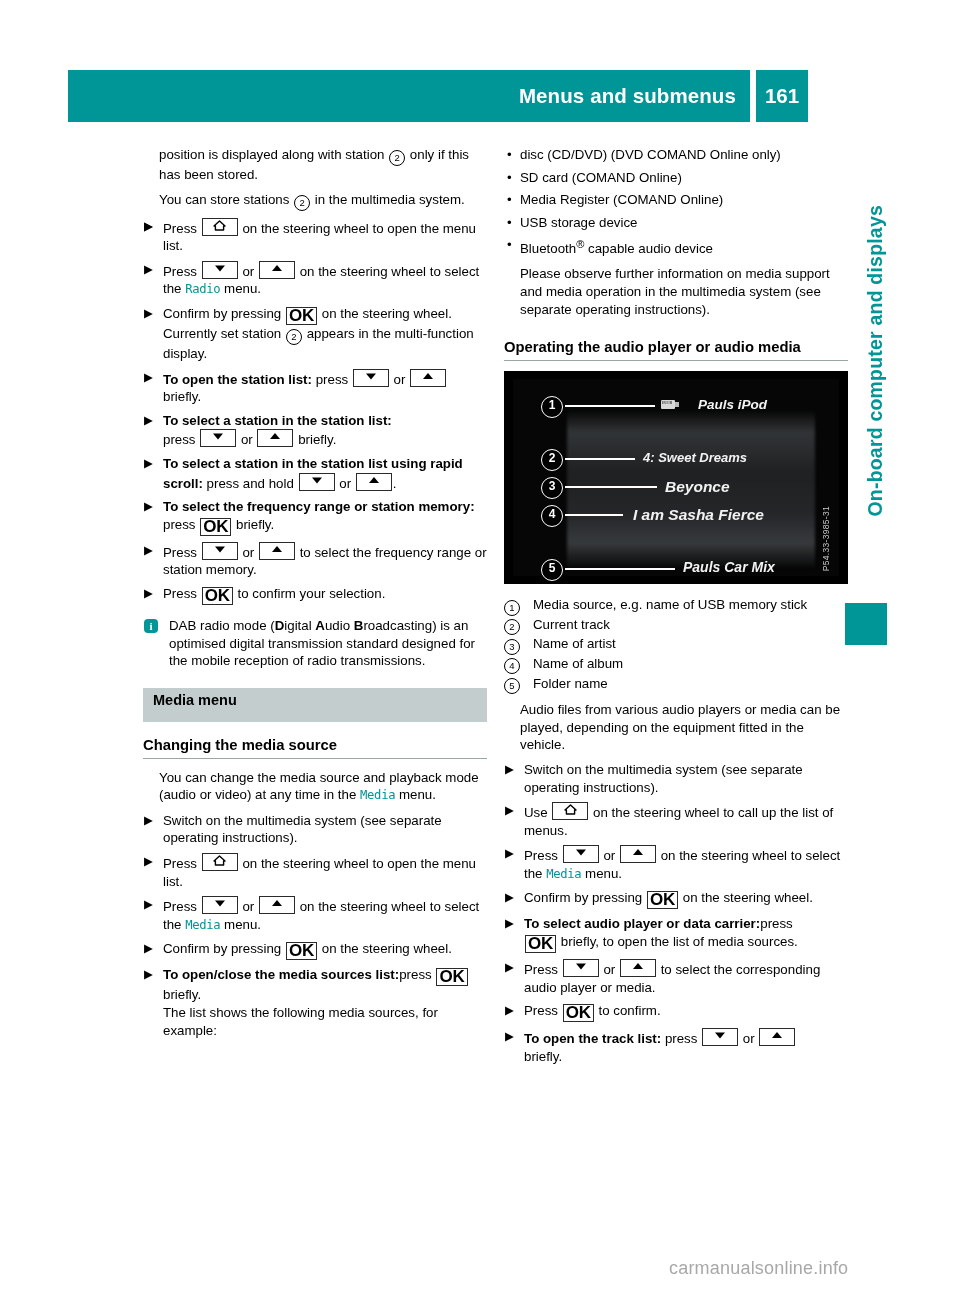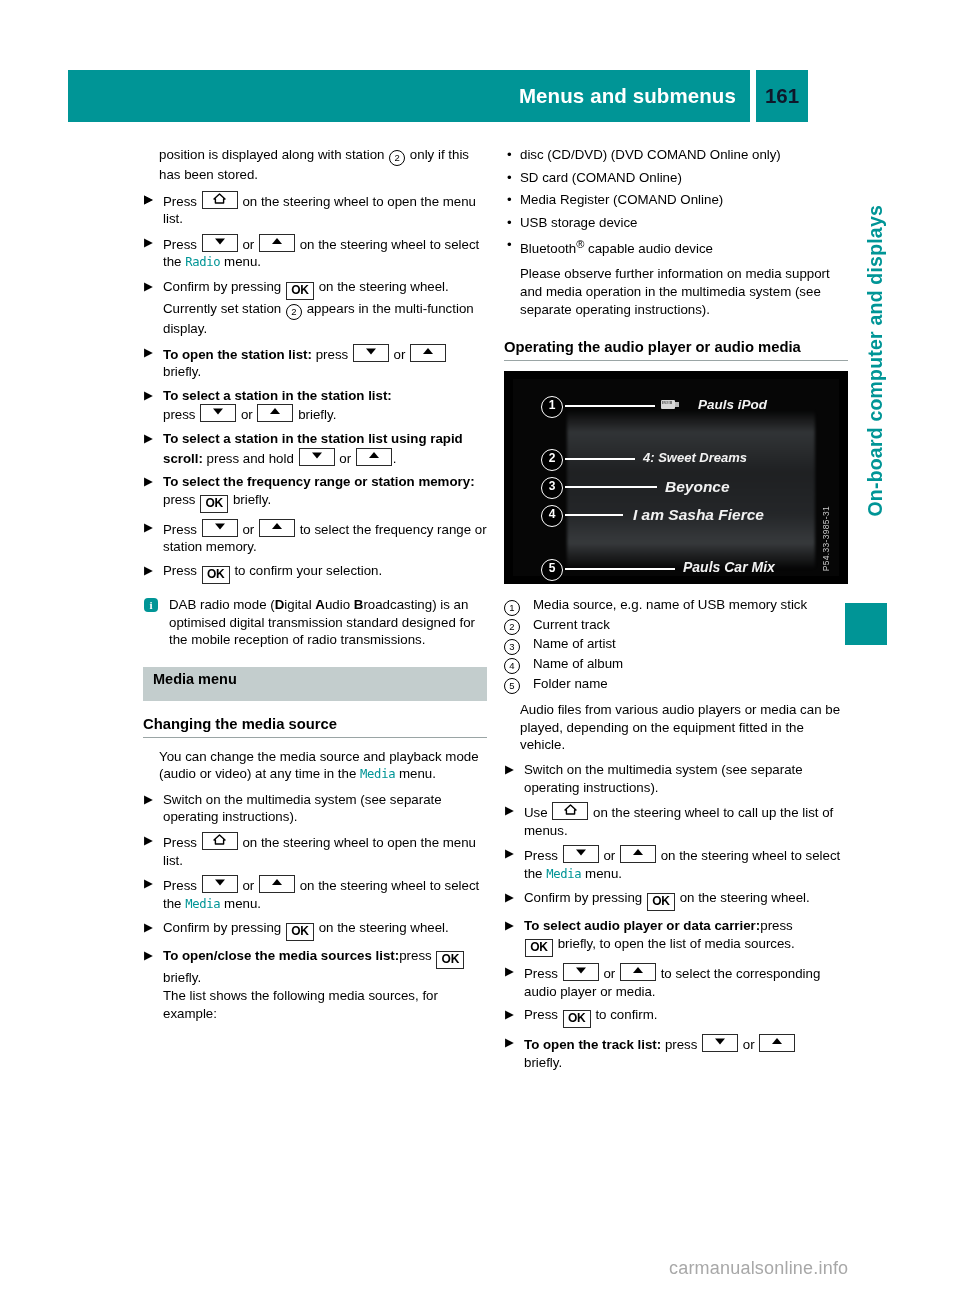--- a/index.html
+++ b/index.html
@@ -40,21 +40,21 @@
     letter-spacing: 0.1px;
   }
   .header-sep {
     width: 6px;
     background: #ffffff;
     flex: 0 0 auto;
   }
   .header-page {
     flex: 0 0 52px;
     background: #009596;
-    color: #0f172a;
+    color: #ffffff;
     font-size: 20.5px;
     font-weight: bold;
     display: flex;
     align-items: center;
     justify-content: center;
   }
 
   
   .sidetab {
     position: absolute;
@@ -170,21 +170,21 @@
     vertical-align: -3px;
     text-align: center;
     line-height: 13px;
     height: 14px;
     margin: 0 1px;
     padding: 1px 2px;
     box-sizing: content-box;
   }
   .key-ok {
     min-width: 22px;
-    font-size: 12px;
+    font-size: 17px;
     font-weight: bold;
     letter-spacing: -0.2px;
   }
   .key-arrow { width: 30px; font-size: 10px; }
   .key-home  { width: 30px; }
   .key svg { display: block; margin: 0 auto; }
 
   
   .mono-teal {
     color: #009596;
@@ -348,20 +348,25 @@
 </div>
 
 <div class="col col-left">
 
   <p class="para">
     <span>position is displayed along with station</span>
     <span class="cnum cnum-inline">2</span>
     <span>only if this has been stored.</span>
   </p>
 
+  <p class="para">
+    <span>You can store stations</span>
+    <span class="cnum cnum-inline">2</span>
+    <span>in the multimedia system.</span>
+  </p>
 
   <div class="step">
     <span class="step-marker">▶</span>
   </div>
 
   <div class="step">
     <span class="step-marker">▶</span>
     <span>Press</span>
     <span class="key key-home"><svg width="15" height="11" viewBox="0 0 15 11">
           <path d="M7.5 1 L13 6 L11.6 6 L11.6 10 L3.4 10 L3.4 6 L2 6 Z" fill="none" stroke="#000" stroke-width="1.4" stroke-linejoin="round"></path>

